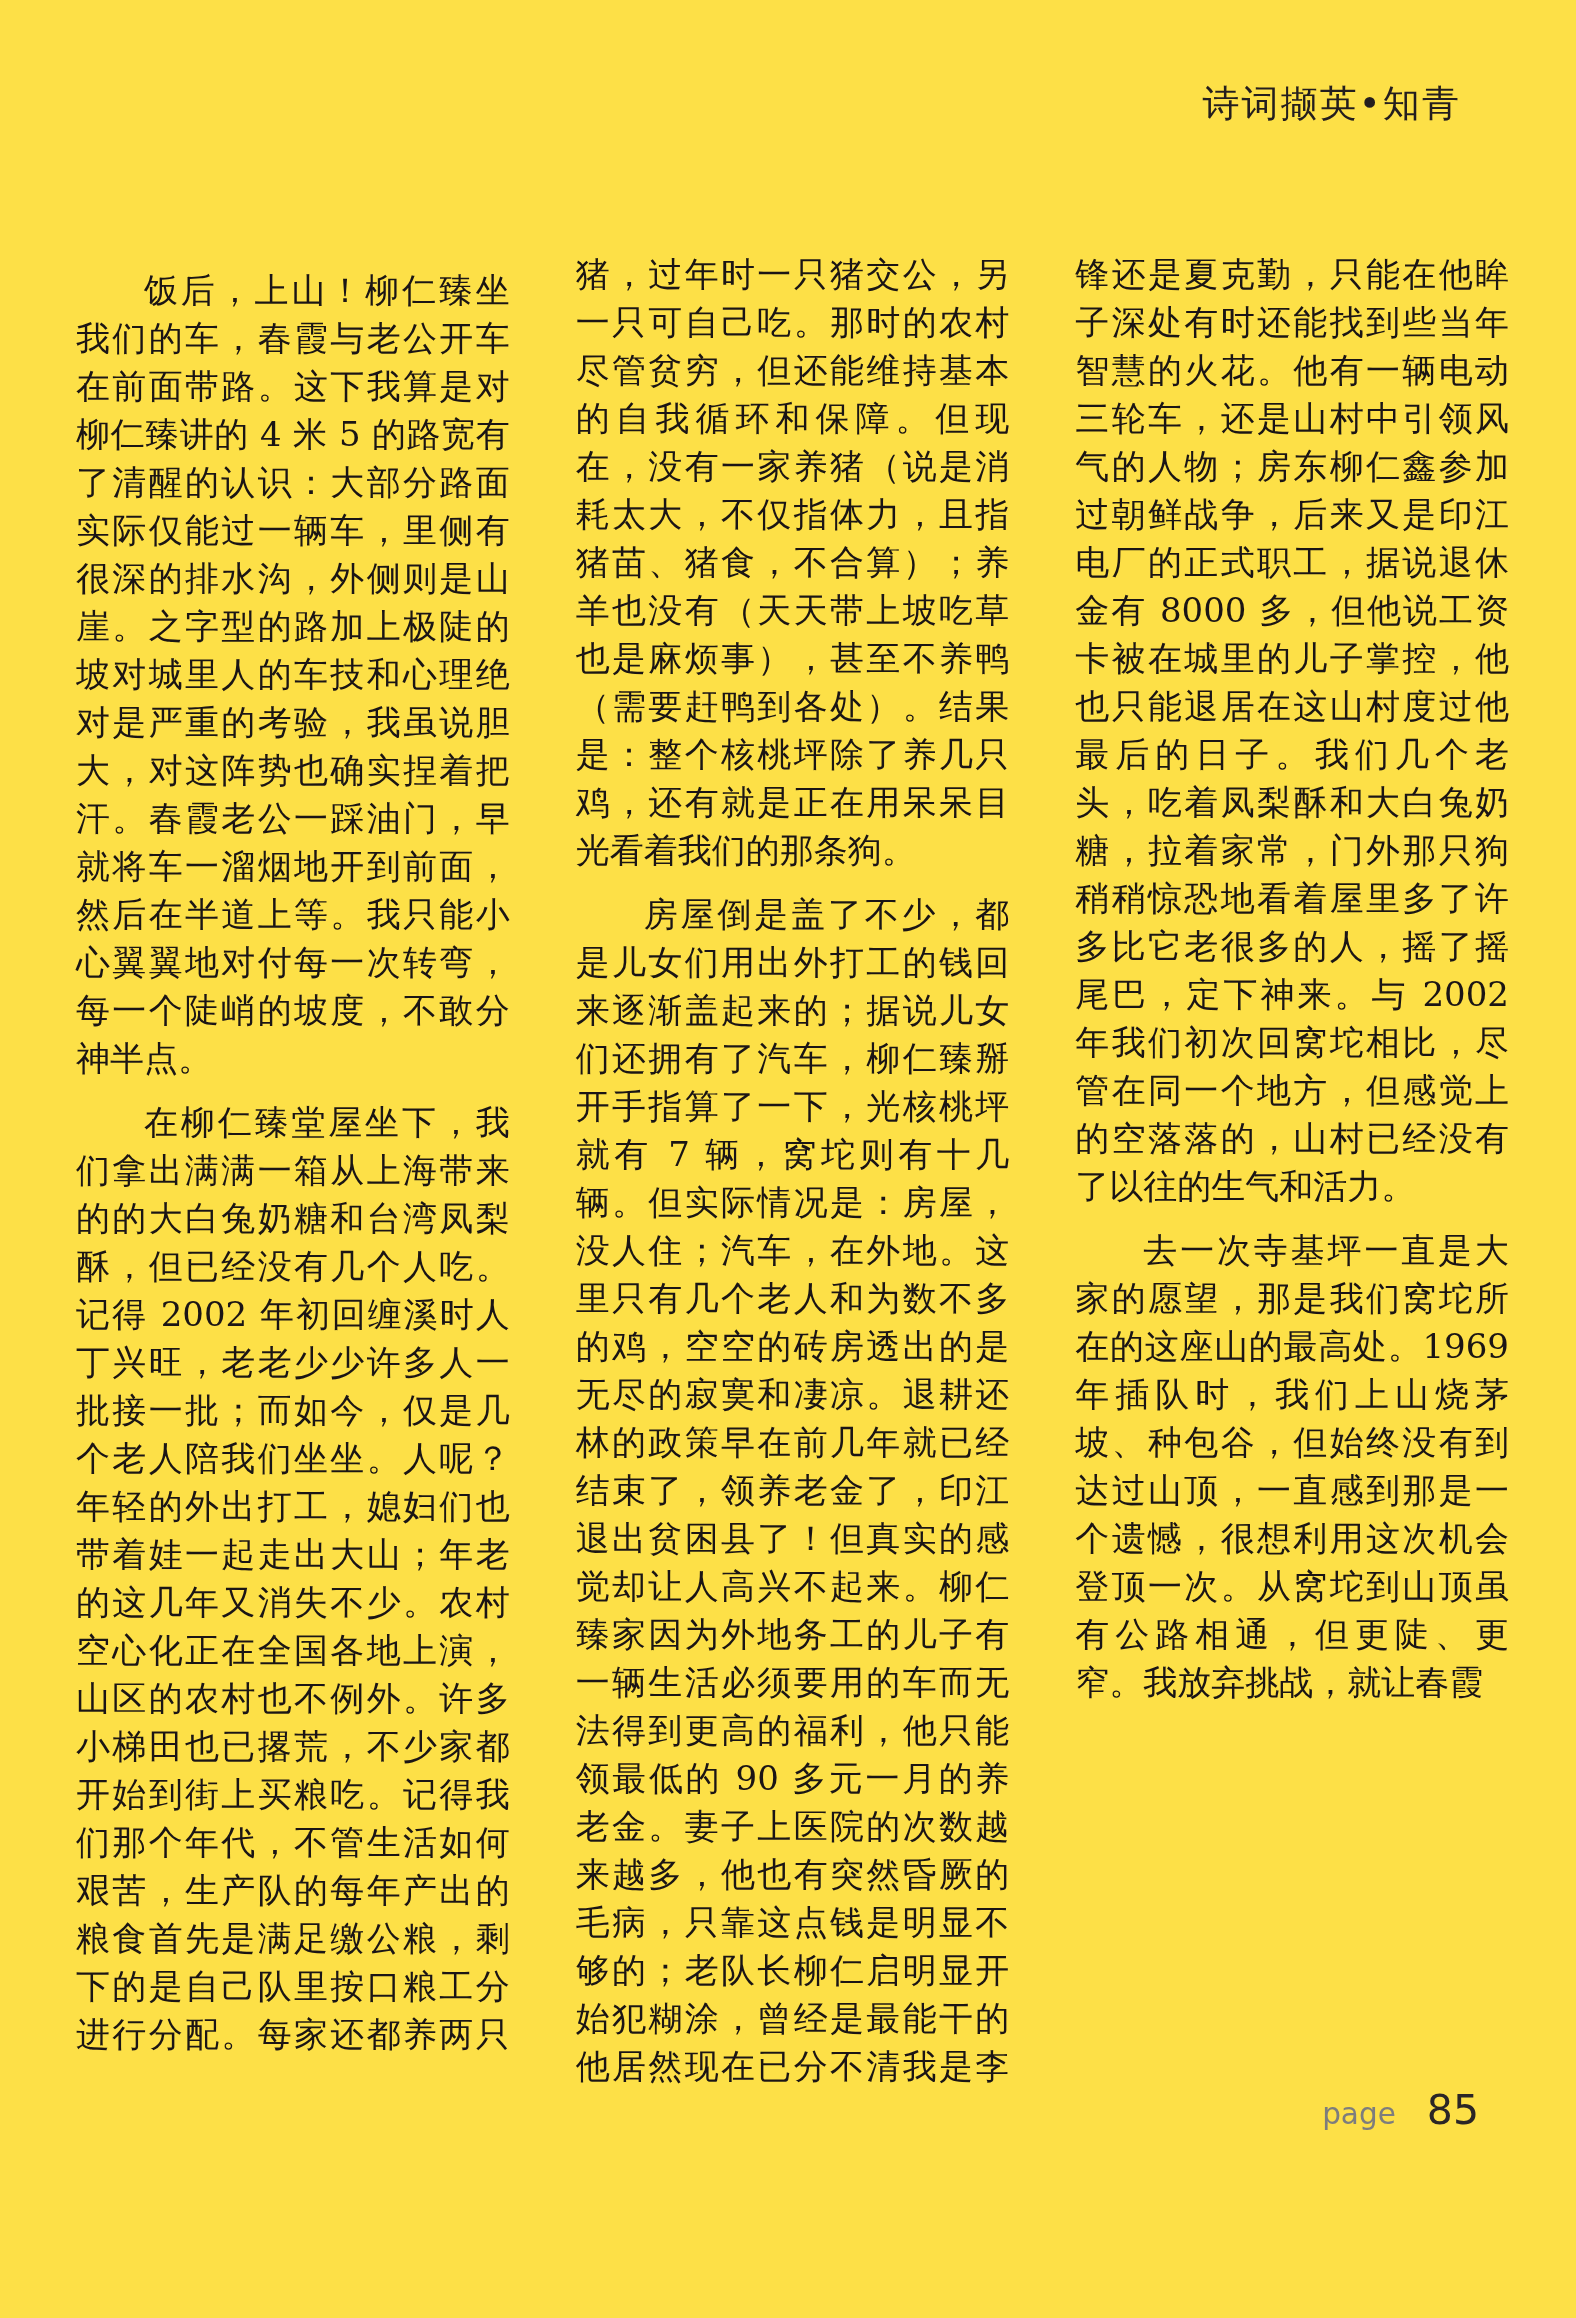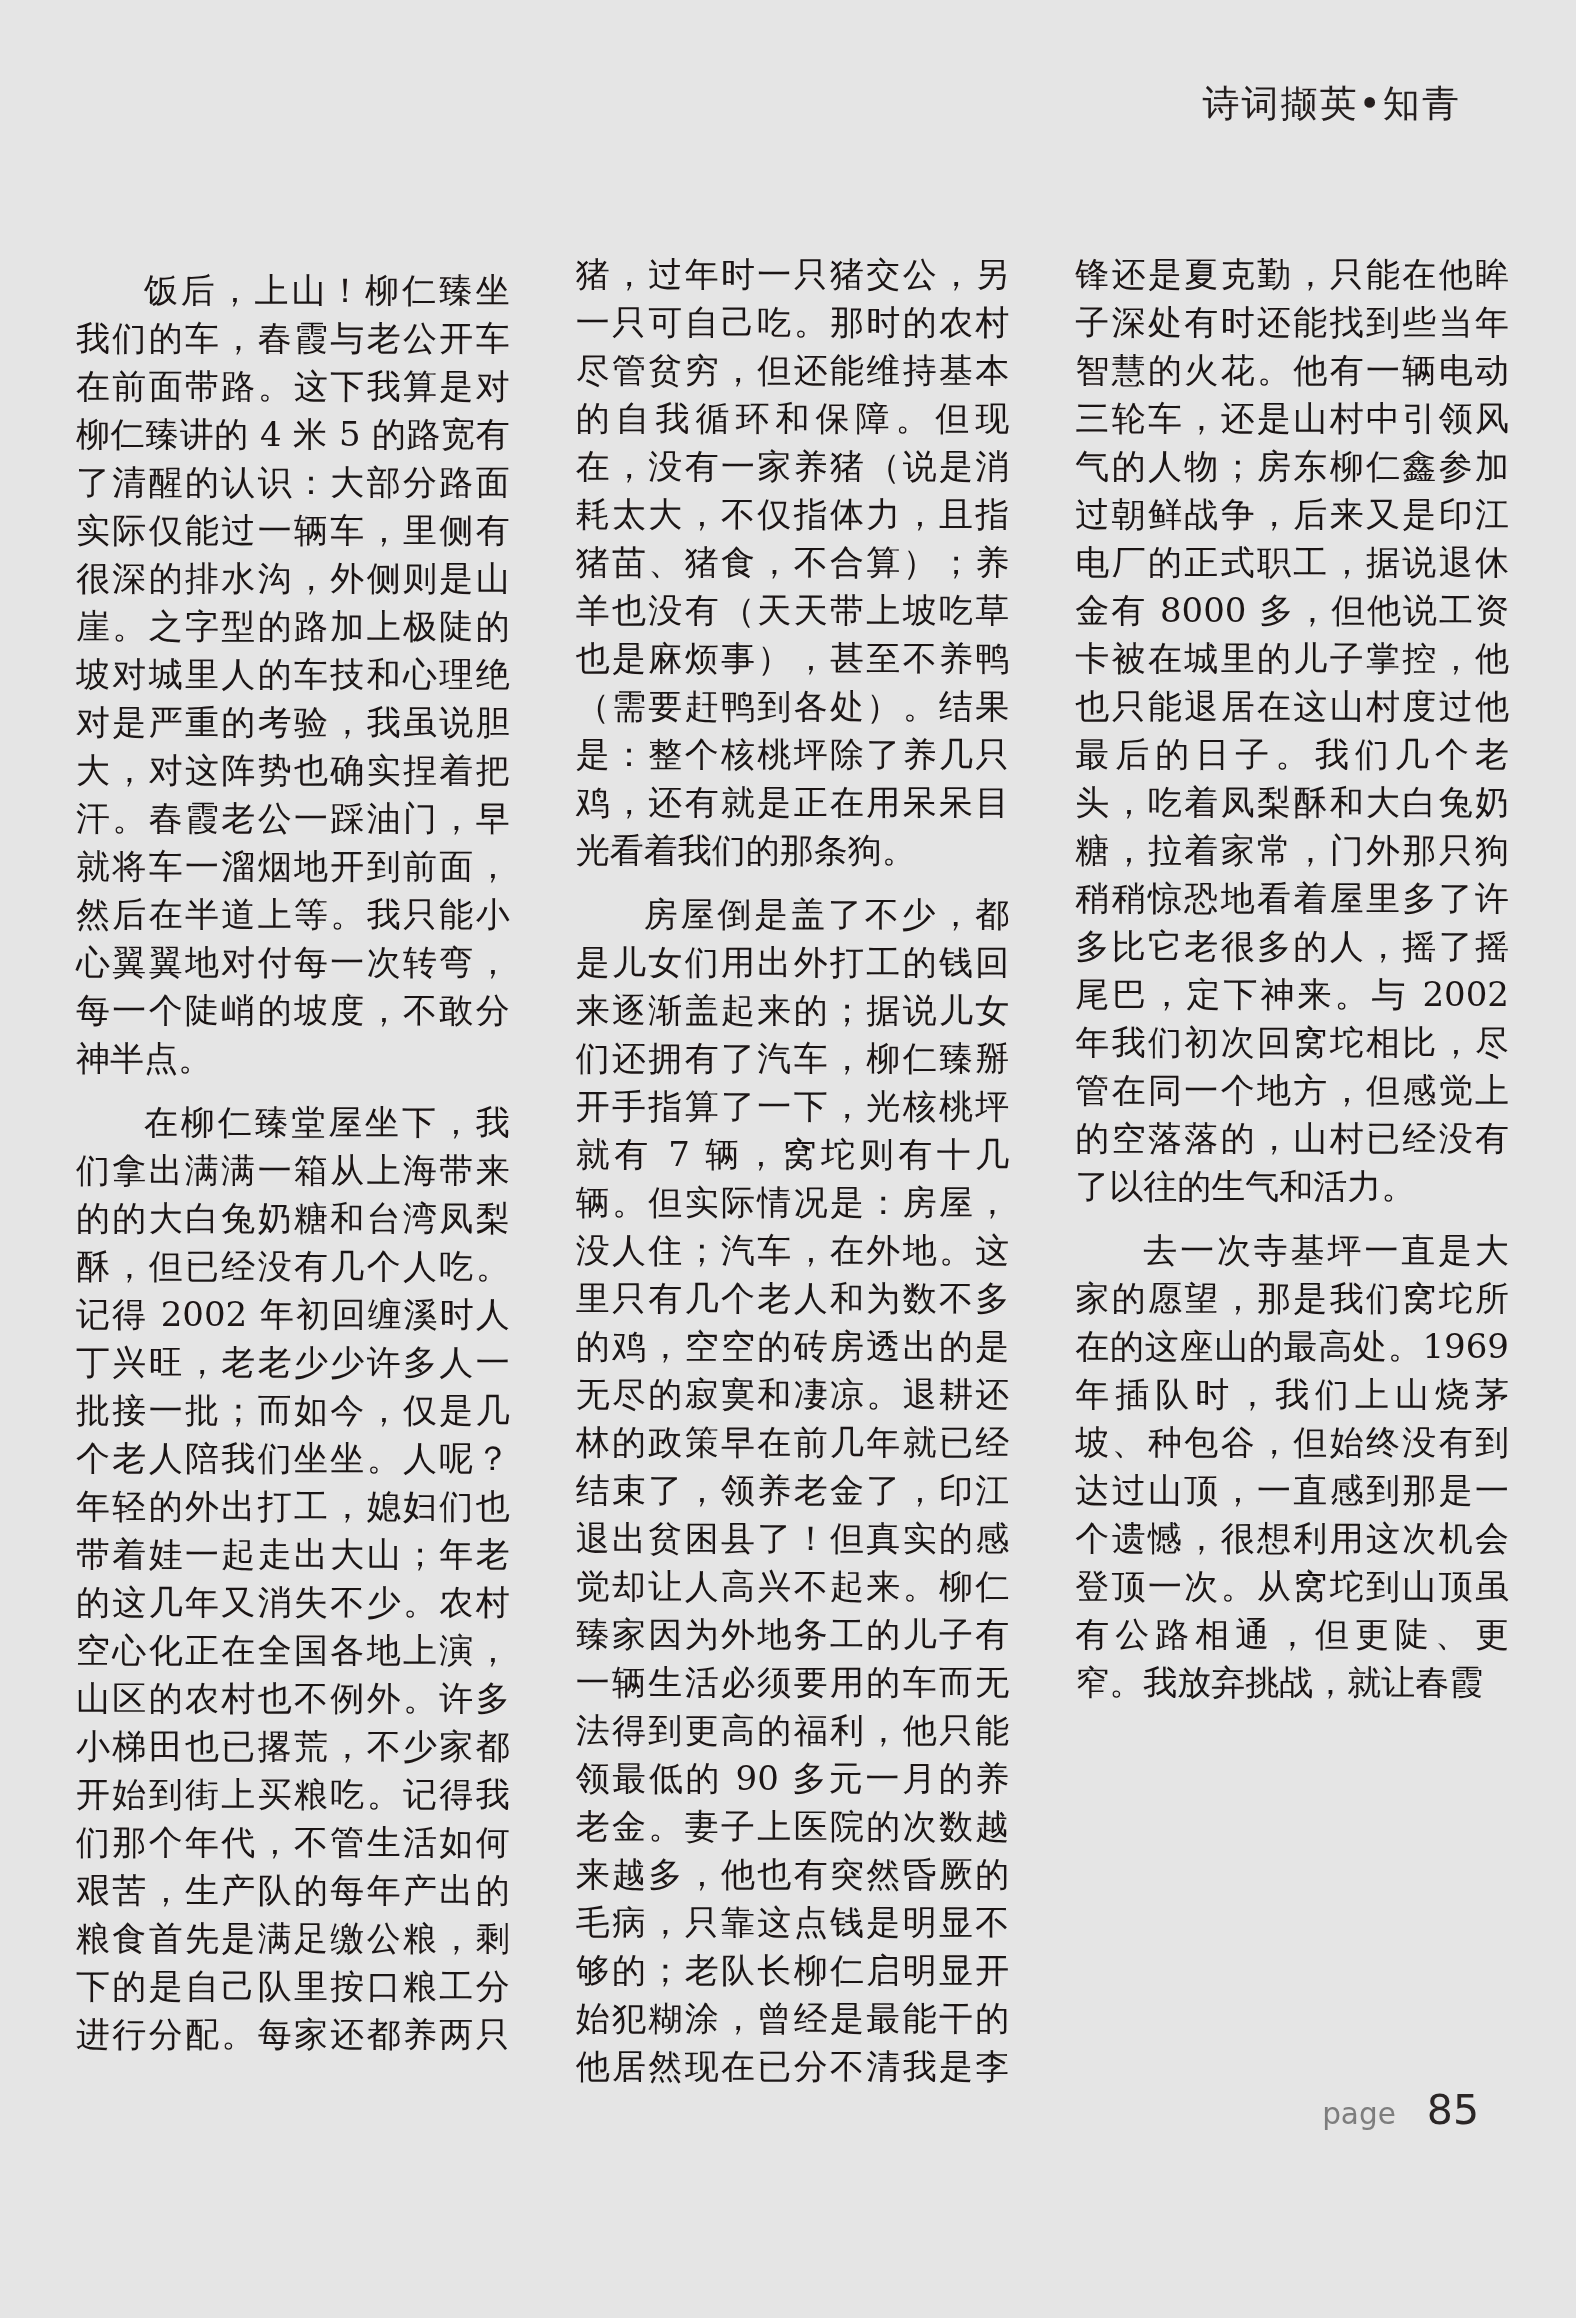--- a/index.html
+++ b/index.html
@@ -1,21 +1,21 @@
 <!DOCTYPE html>
 <html style="font-size:11.2px"><head>
 <meta charset="utf-8">
 <style>
   * { margin: 0; padding: 0; box-sizing: border-box; }
   html, body { background: #ffffff; }
   .page {
     position: relative;
     width: 1576px;
     height: 2319px;
-    background: #e5e5e5;
+    background: #fde047;
     overflow: hidden;
     font-family: "DejaVu Serif", serif;
   }
   .header {
     position: absolute;
     top: 79px;
     right: 115px;
     font-size: 37px;
     letter-spacing: 2.1px;
     color: #241e1e;

